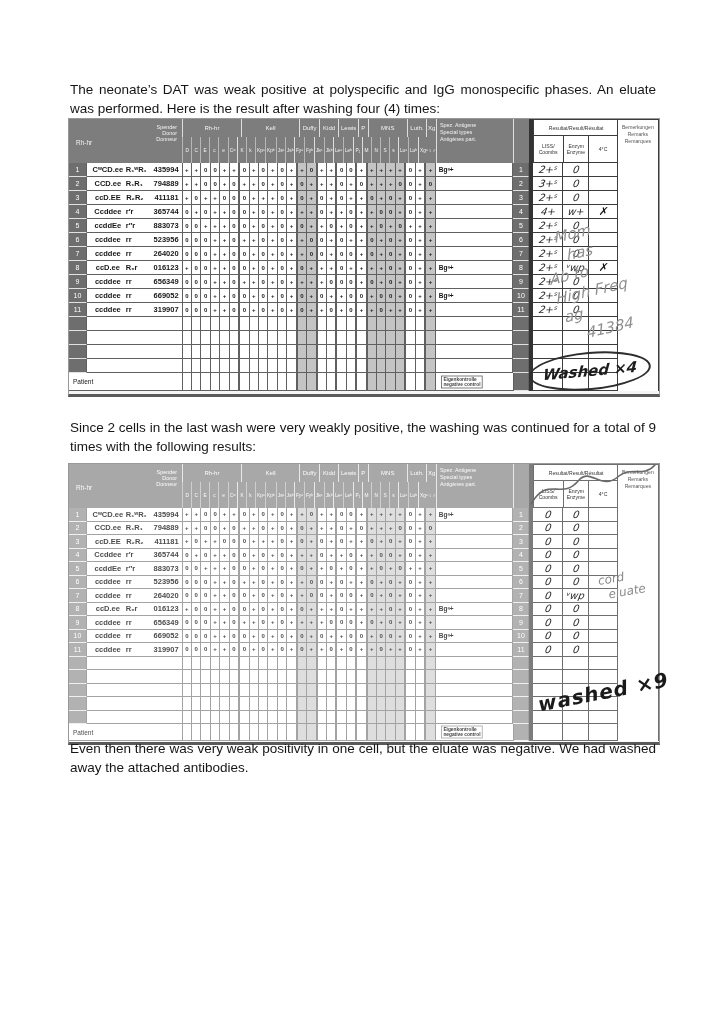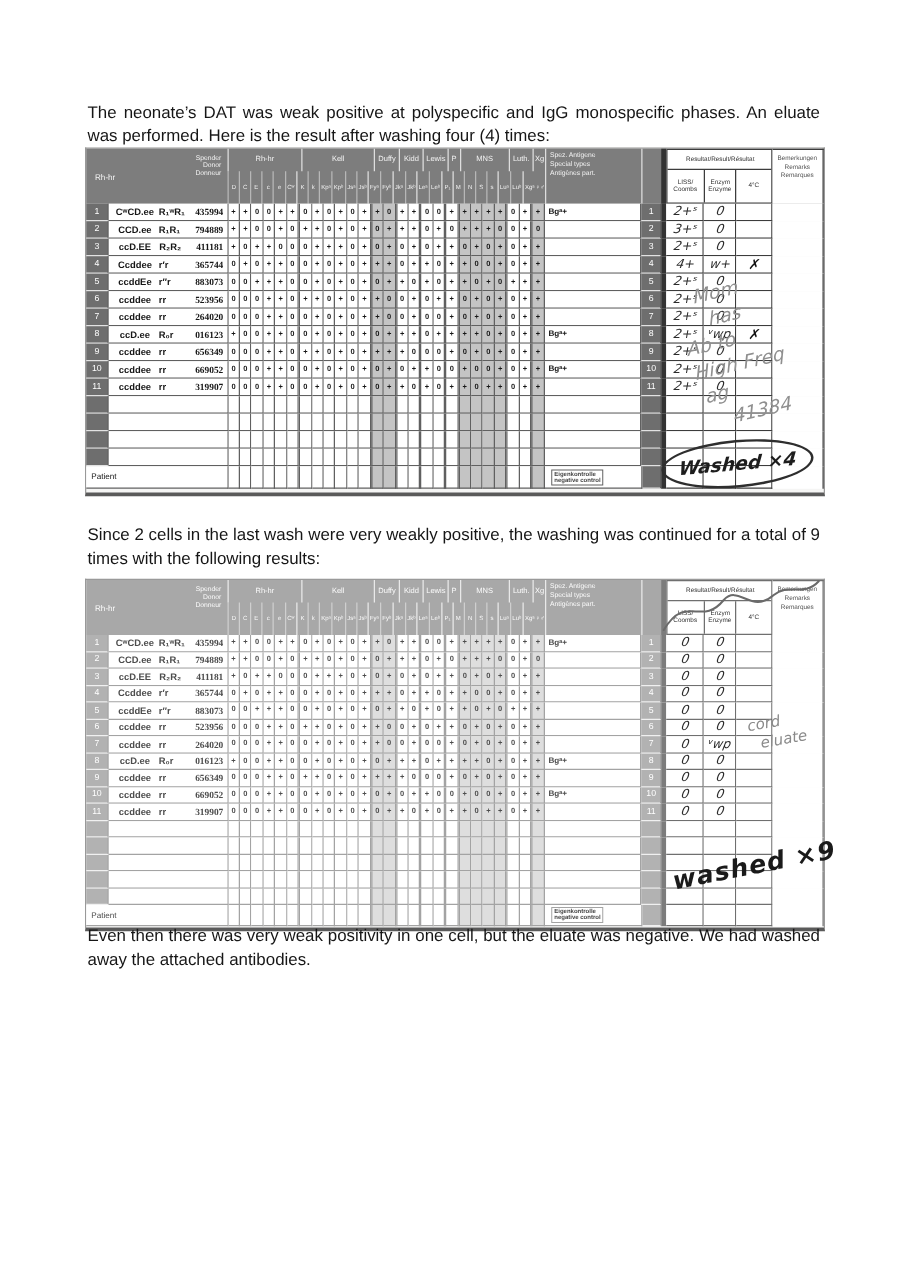--- a/index.html
+++ b/index.html
@@ -42,21 +42,21 @@
   .hrem div{transform:scale(.85);}
 
   .prow{display:flex;}
   .c{box-sizing:border-box;display:flex;align-items:center;justify-content:center;
      border-right:1px solid var(--grid);border-bottom:1px solid var(--grid);
      color:var(--text);overflow:hidden;background:#fff;}
   .c-rn{width:18px;background:var(--rnbg);color:#fff;font-size:7px;border-right:1px solid var(--grid);border-bottom:1px solid rgba(255,255,255,.8);}
   .c-txt{width:96px;justify-content:space-between;padding:0 3px;font-size:7.5px;font-weight:bold;}
   .c-txt .ph{width:36px;text-align:center;}
   .c-txt .gt{width:28px;text-align:left;}
-  .c-txt .dn{text-align:right;font-family:Liberation Serif, serif;}
+  .c-txt .dn{text-align:right;}
   .c-ags{width:254px;display:flex;border:none;background:transparent;}
   .c-ag{flex:1 1 0;box-sizing:border-box;display:flex;align-items:center;justify-content:center;
         border-right:1px solid var(--grid);border-bottom:1px solid var(--grid);
         font-size:6px;font-weight:bold;color:var(--text);background:#fff;}
   .c-ag.shade{background:var(--shade);}
   .c-ag.gs{border-left:1px solid var(--grid);}
   .c-spez{width:78px;justify-content:flex-start;padding-left:3px;font-size:6.5px;font-weight:bold;}
   .c-rn2{width:16px;background:var(--rnbg);color:#fff;font-size:7px;border-bottom:1px solid rgba(255,255,255,.8);}
   .c-sep{width:4px;background:var(--sep);border:none;}
   .c-liss{width:30px;border-color:var(--resgrid);}

